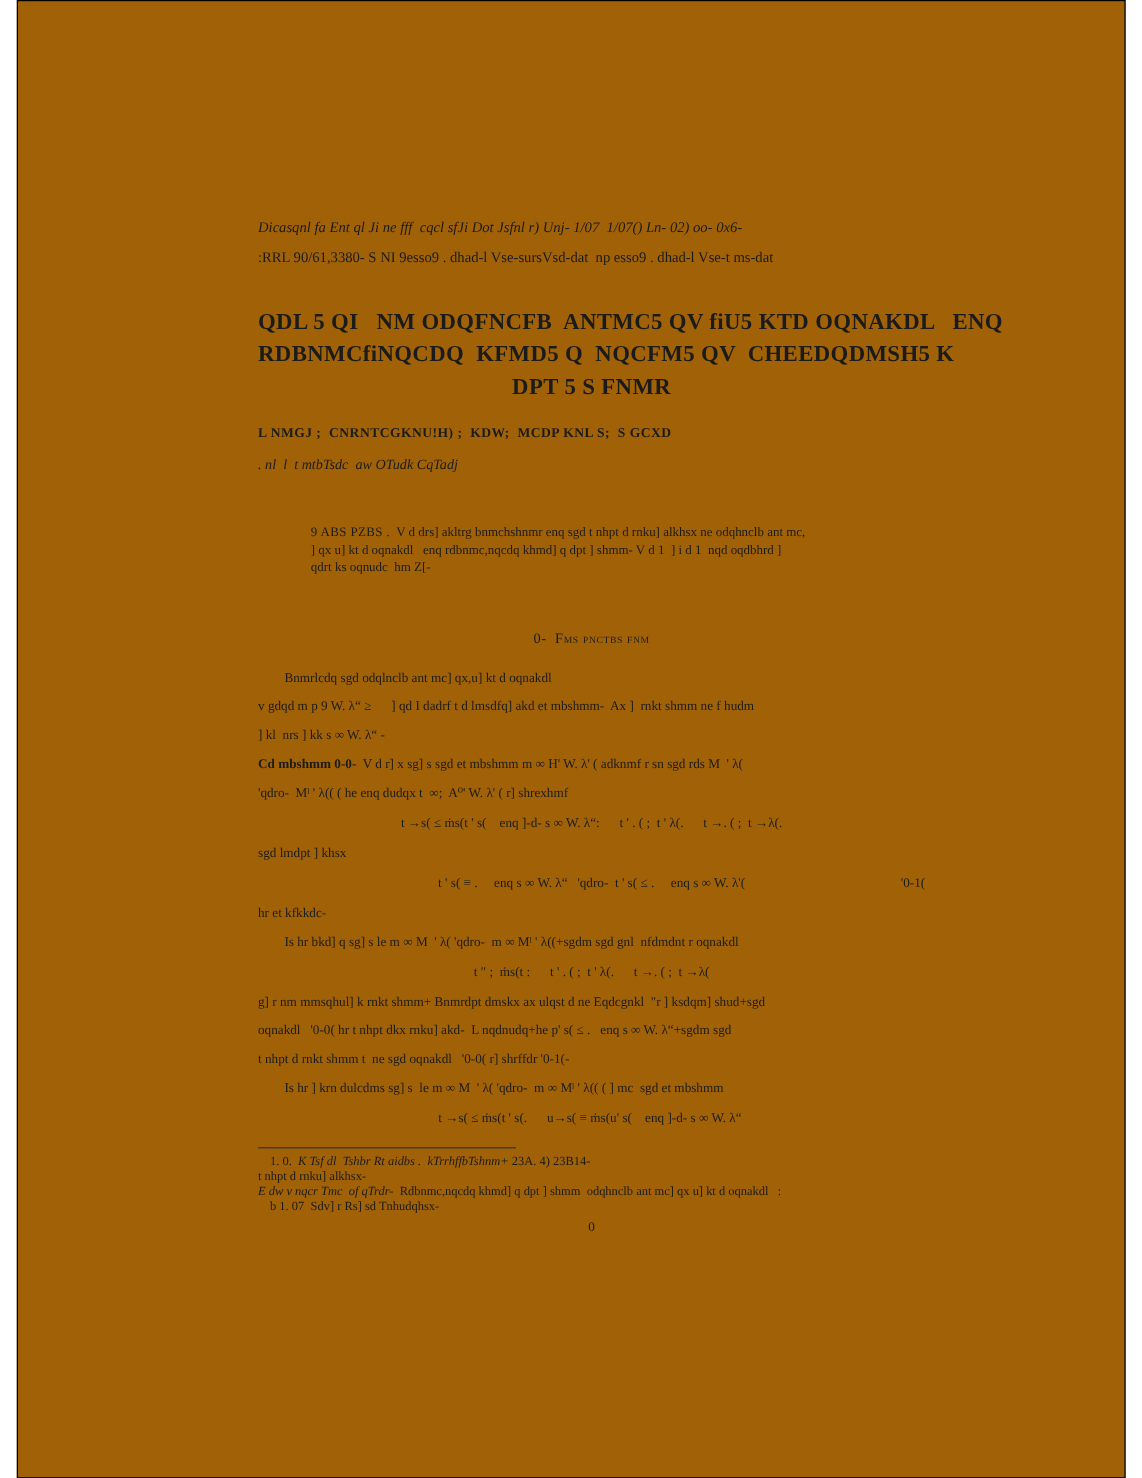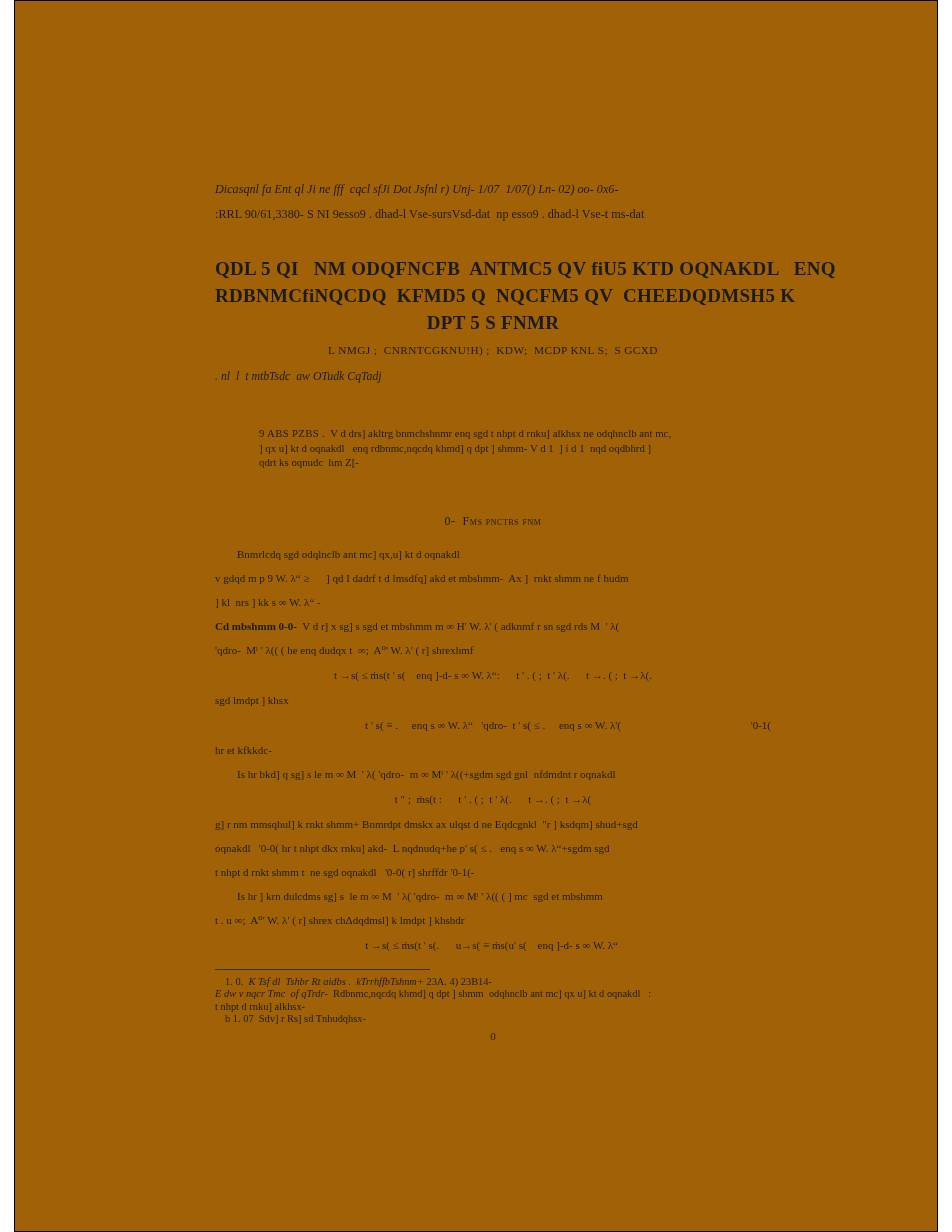--- a/index.html
+++ b/index.html
@@ -25,25 +25,25 @@
     margin-top:28px;
     text-align:center;
     font-weight:bold;
     font-size:19px;
     line-height:27px;
     letter-spacing:0.3px;
   }
   .title div { white-space:pre; }
 
   .authors {
-    margin-top:8px;
-    text-align:center;
+    margin-top:19px;
     font-size:11.3px;
     letter-spacing:0.4px;
     white-space:pre;
+    font-weight:bold;
   }
   .affiliation {
     margin-top:13px;
     text-align:left;
     font-style:italic;
     font-size:11.8px;
     white-space:pre;
   }
 
   .abstract {
@@ -131,30 +131,29 @@
 
       <div class="bl indent">Is hr bkd] q sg] s le m ∞ M  ' λ( 'qdro-  m ∞ Mˡ ' λ((+sgdm sgd gnl  nfdmdnt r oqnakdl</div>
 
       <div class="eq"><span class="eq-body">t ″ ;  ṁs(t :      t ' . ( ;  t ' λ(.      t →. ( ;  t →λ(</span></div>
 
       <div class="bl">g] r nm mmsqhul] k rnkt shmm+ Bnmrdpt dmskx ax ulqst d ne Eqdcgnkl  "r ] ksdqm] shud+sgd</div>
       <div class="bl">oqnakdl   '0-0( hr t nhpt dkx rnku] akd-  L nqdnudq+he p' s( ≤ .   enq s ∞ W. λ“+sgdm sgd</div>
       <div class="bl">t nhpt d rnkt shmm t  ne sgd oqnakdl   '0-0( r] shrffdr '0-1(-</div>
 
       <div class="bl indent">Is hr ] krn dulcdms sg] s  le m ∞ M  ' λ( 'qdro-  m ∞ Mˡ ' λ(( ( ] mc  sgd et mbshmm</div>
-      <div class="bl">t . u ∞;  A⁰' W. λ' ( r] shrex chΔdqdmsl] k lmdpt ] khshdr</div>
 
       <div class="eq"><span class="eq-body">t →s( ≤ ṁs(t ' s(.      u→s( ≡ ṁs(u' s(    enq ]-d- s ∞ W. λ“ </span></div>
     </div>
 
     <div class="fnrule"></div>
 
     <div class="footnotes">
       <div class="fl fl-indent"><span>1. 0.  </span><span class="italic">K Tsf dl  Tshbr Rt aidbs .  kTrrhffbTshnm+</span><span> 23A. 4) 23B14-</span></div>
+      <div class="fl">t nhpt d rnku] alkhsx-</div>
       <div class="fl"><span class="italic">E dw v nqcr Tmc  of qTrdr-</span><span>  Rdbnmc,nqcdq khmd] q dpt ] shmm  odqhnclb ant mc] qx u] kt d oqnakdl   :</span></div>
-      <div class="fl">t nhpt d rnku] alkhsx-</div>
       <div class="fl fl-indent">b 1. 07  Sdv] r Rs] sd Tnhudqhsx-</div>
     </div>
 
     <div class="pageno">0</div>
 
   </div>
 </div>
 
 </body></html>

